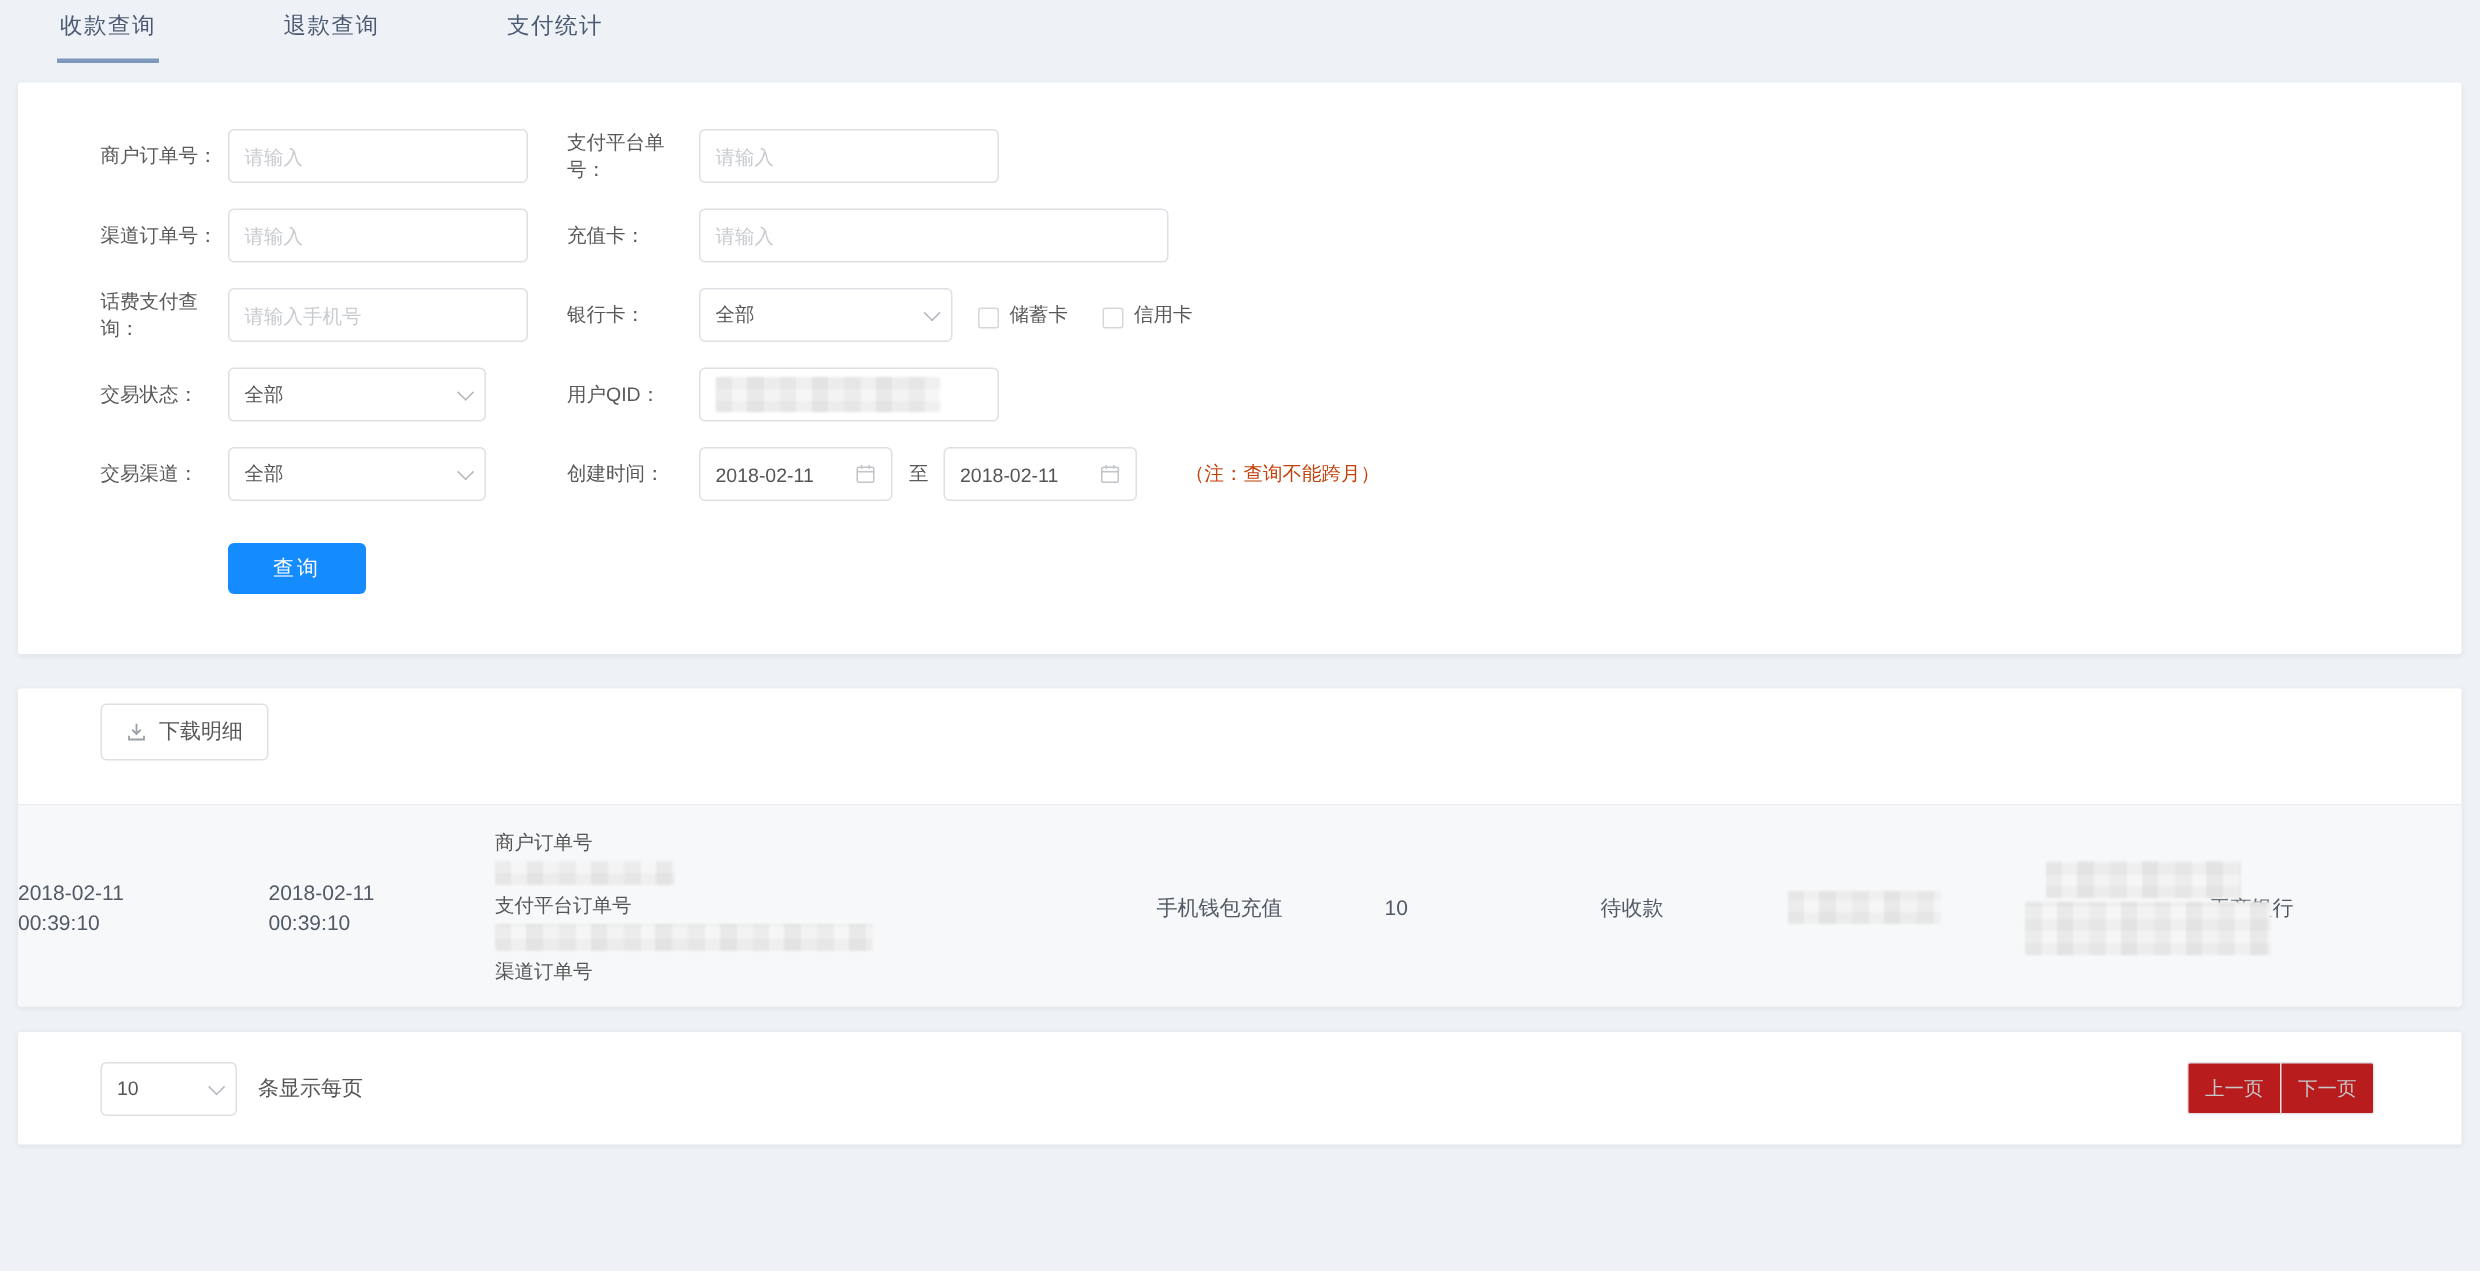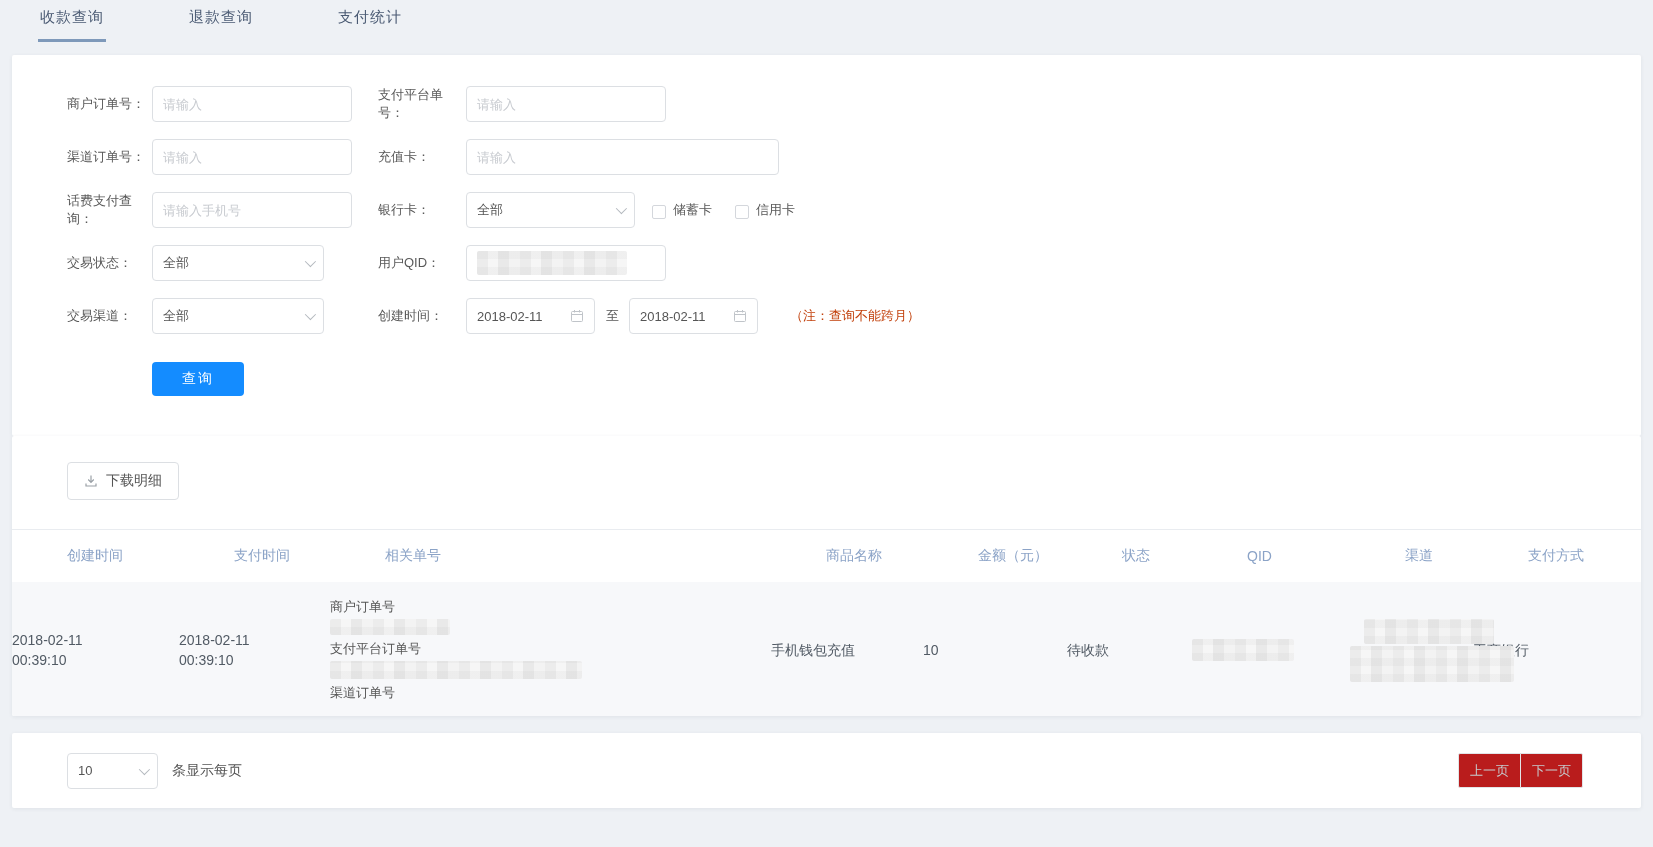--- a/index.html
+++ b/index.html
@@ -62,21 +62,21 @@
   
   .mosaic {
     border-radius:2px;
     background:
       repeating-linear-gradient(0deg, rgba(120,120,120,0.05) 0 8px, rgba(255,255,255,0) 8px 16px),
       repeating-linear-gradient(90deg,#ececec 0 11px,#f6f6f6 11px 21px,#e9e9e9 21px 32px,#f3f3f3 32px 43px);
     filter:blur(0.7px);
   }
 
   
-  .panel.table-panel { padding-top:26px; overflow:hidden; }
+  .panel.table-panel { margin-top:23px; padding-top:10px; overflow:hidden; }
   .btn-download {
     margin-left:55px; height:38px; padding:0 16px; background:#fff;
     border:1px solid #dcdfe3; border-radius:4px; font-size:14px; color:#555;
     display:inline-flex; align-items:center; gap:8px; cursor:pointer; font-family:inherit;
   }
   .divider { border-top:1px solid #e9ecf0; margin-top:29px; }
   .grid { display:grid; grid-template-columns:167px 151px 441px 152px 144px 125px 158px 123px auto; padding-left:55px; }
   .thead { height:52px; align-items:center; }
   .th { font-size:14px; color:#8ba3c7; }
   .trow { background:#f7f8fa; padding:16px 0 14px 0; min-height:133px; }
@@ -226,31 +226,20 @@
 <div class="panel table-panel">
   <button class="btn-download">
     <svg width="14" height="14" viewBox="0 0 14 14">
         <path d="M7 1.5 V8 M4.2 5.5 L7 8.3 L9.8 5.5 M2 9.5 V12 H12 V9.5" fill="none" stroke="#9aa0a6" stroke-width="1.2"></path>
       </svg>
     <span>下载明细</span>
   </button>
 
   <div class="divider"></div>
 
-  <div class="grid thead">
-    <div class="th">创建时间</div>
-    <div class="th">支付时间</div>
-    <div class="th">相关单号</div>
-    <div class="th">商品名称</div>
-    <div class="th">金额（元）</div>
-    <div class="th">状态</div>
-    <div class="th">QID</div>
-    <div class="th">渠道</div>
-    <div class="th">支付方式</div>
-  </div>
 
   <div class="grid trow">
     <div class="td">
       <div>2018-02-11</div>
       <div>00:39:10</div>
     </div>
     <div class="td">
       <div>2018-02-11</div>
       <div>00:39:10</div>
     </div>

